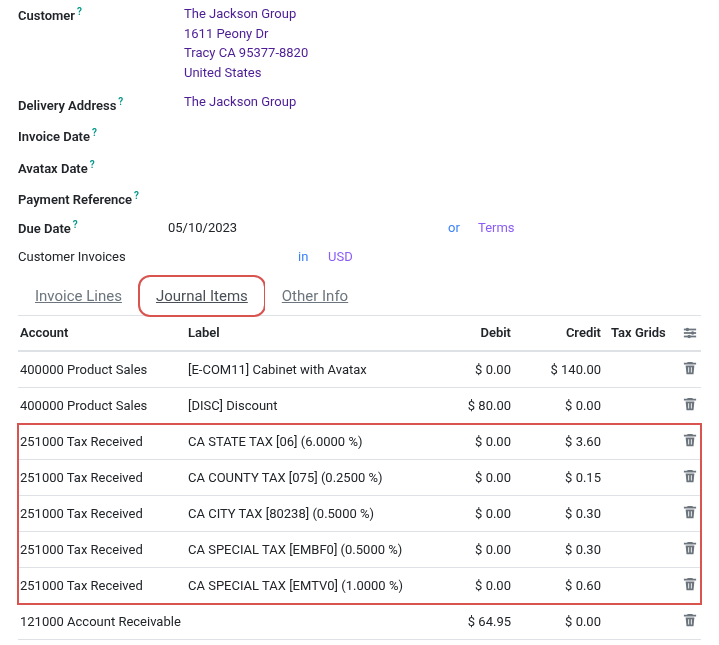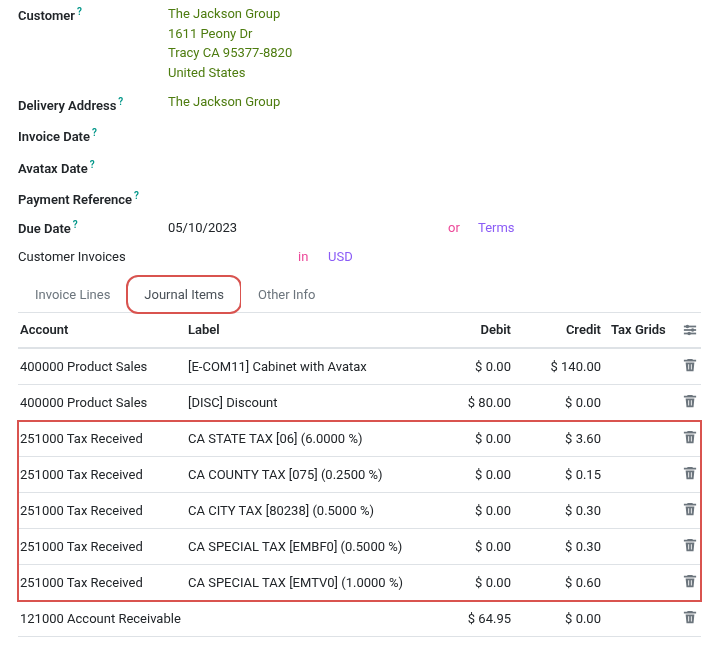--- a/index.html
+++ b/index.html
@@ -32,47 +32,49 @@
   }
   .help {
     color: #009688;
     font-size: 10px;
     vertical-align: super;
     margin-left: 2px;
     cursor: help;
   }
   .val-col {
     flex: 1;
-    color: #4d7c0f;
+    color: #4c1d95;
+    margin-left: 16px;
   }
   .addr-line { line-height: 1.5; }
   .row-dual {
     display: flex;
     align-items: center;
     margin-bottom: 12px;
   }
   .row-dual .label-col { padding-top: 0; }
   .row-dual .val1 { width: 280px; }
-  .row-dual .mid { width: 30px; color: #ec4899; }
+  .row-dual .mid { width: 30px; color: #3b82f6; }
   .row-dual .val2 { flex: 1; color: #8b5cf6; }
 
   
   .tabs {
     display: flex;
     border-bottom: 1px solid #dee2e6;
     margin: 10px 18px 0 18px;
   }
   .tab {
     padding: 10px 16px;
     border: 1px solid transparent;
     border-bottom: none;
     color: #6c757d;
     cursor: pointer;
-    font-size: 13px;
+    font-size: 15px;
     background: #fff;
+    text-decoration: underline;
   }
   .tab.active {
     border-color: #dee2e6;
     color: #495057;
     border-bottom: 1px solid #fff;
     margin-bottom: -1px;
     border-radius: 11px;
   }
   .tab.highlight {
     outline: 2px solid #d9534f;

